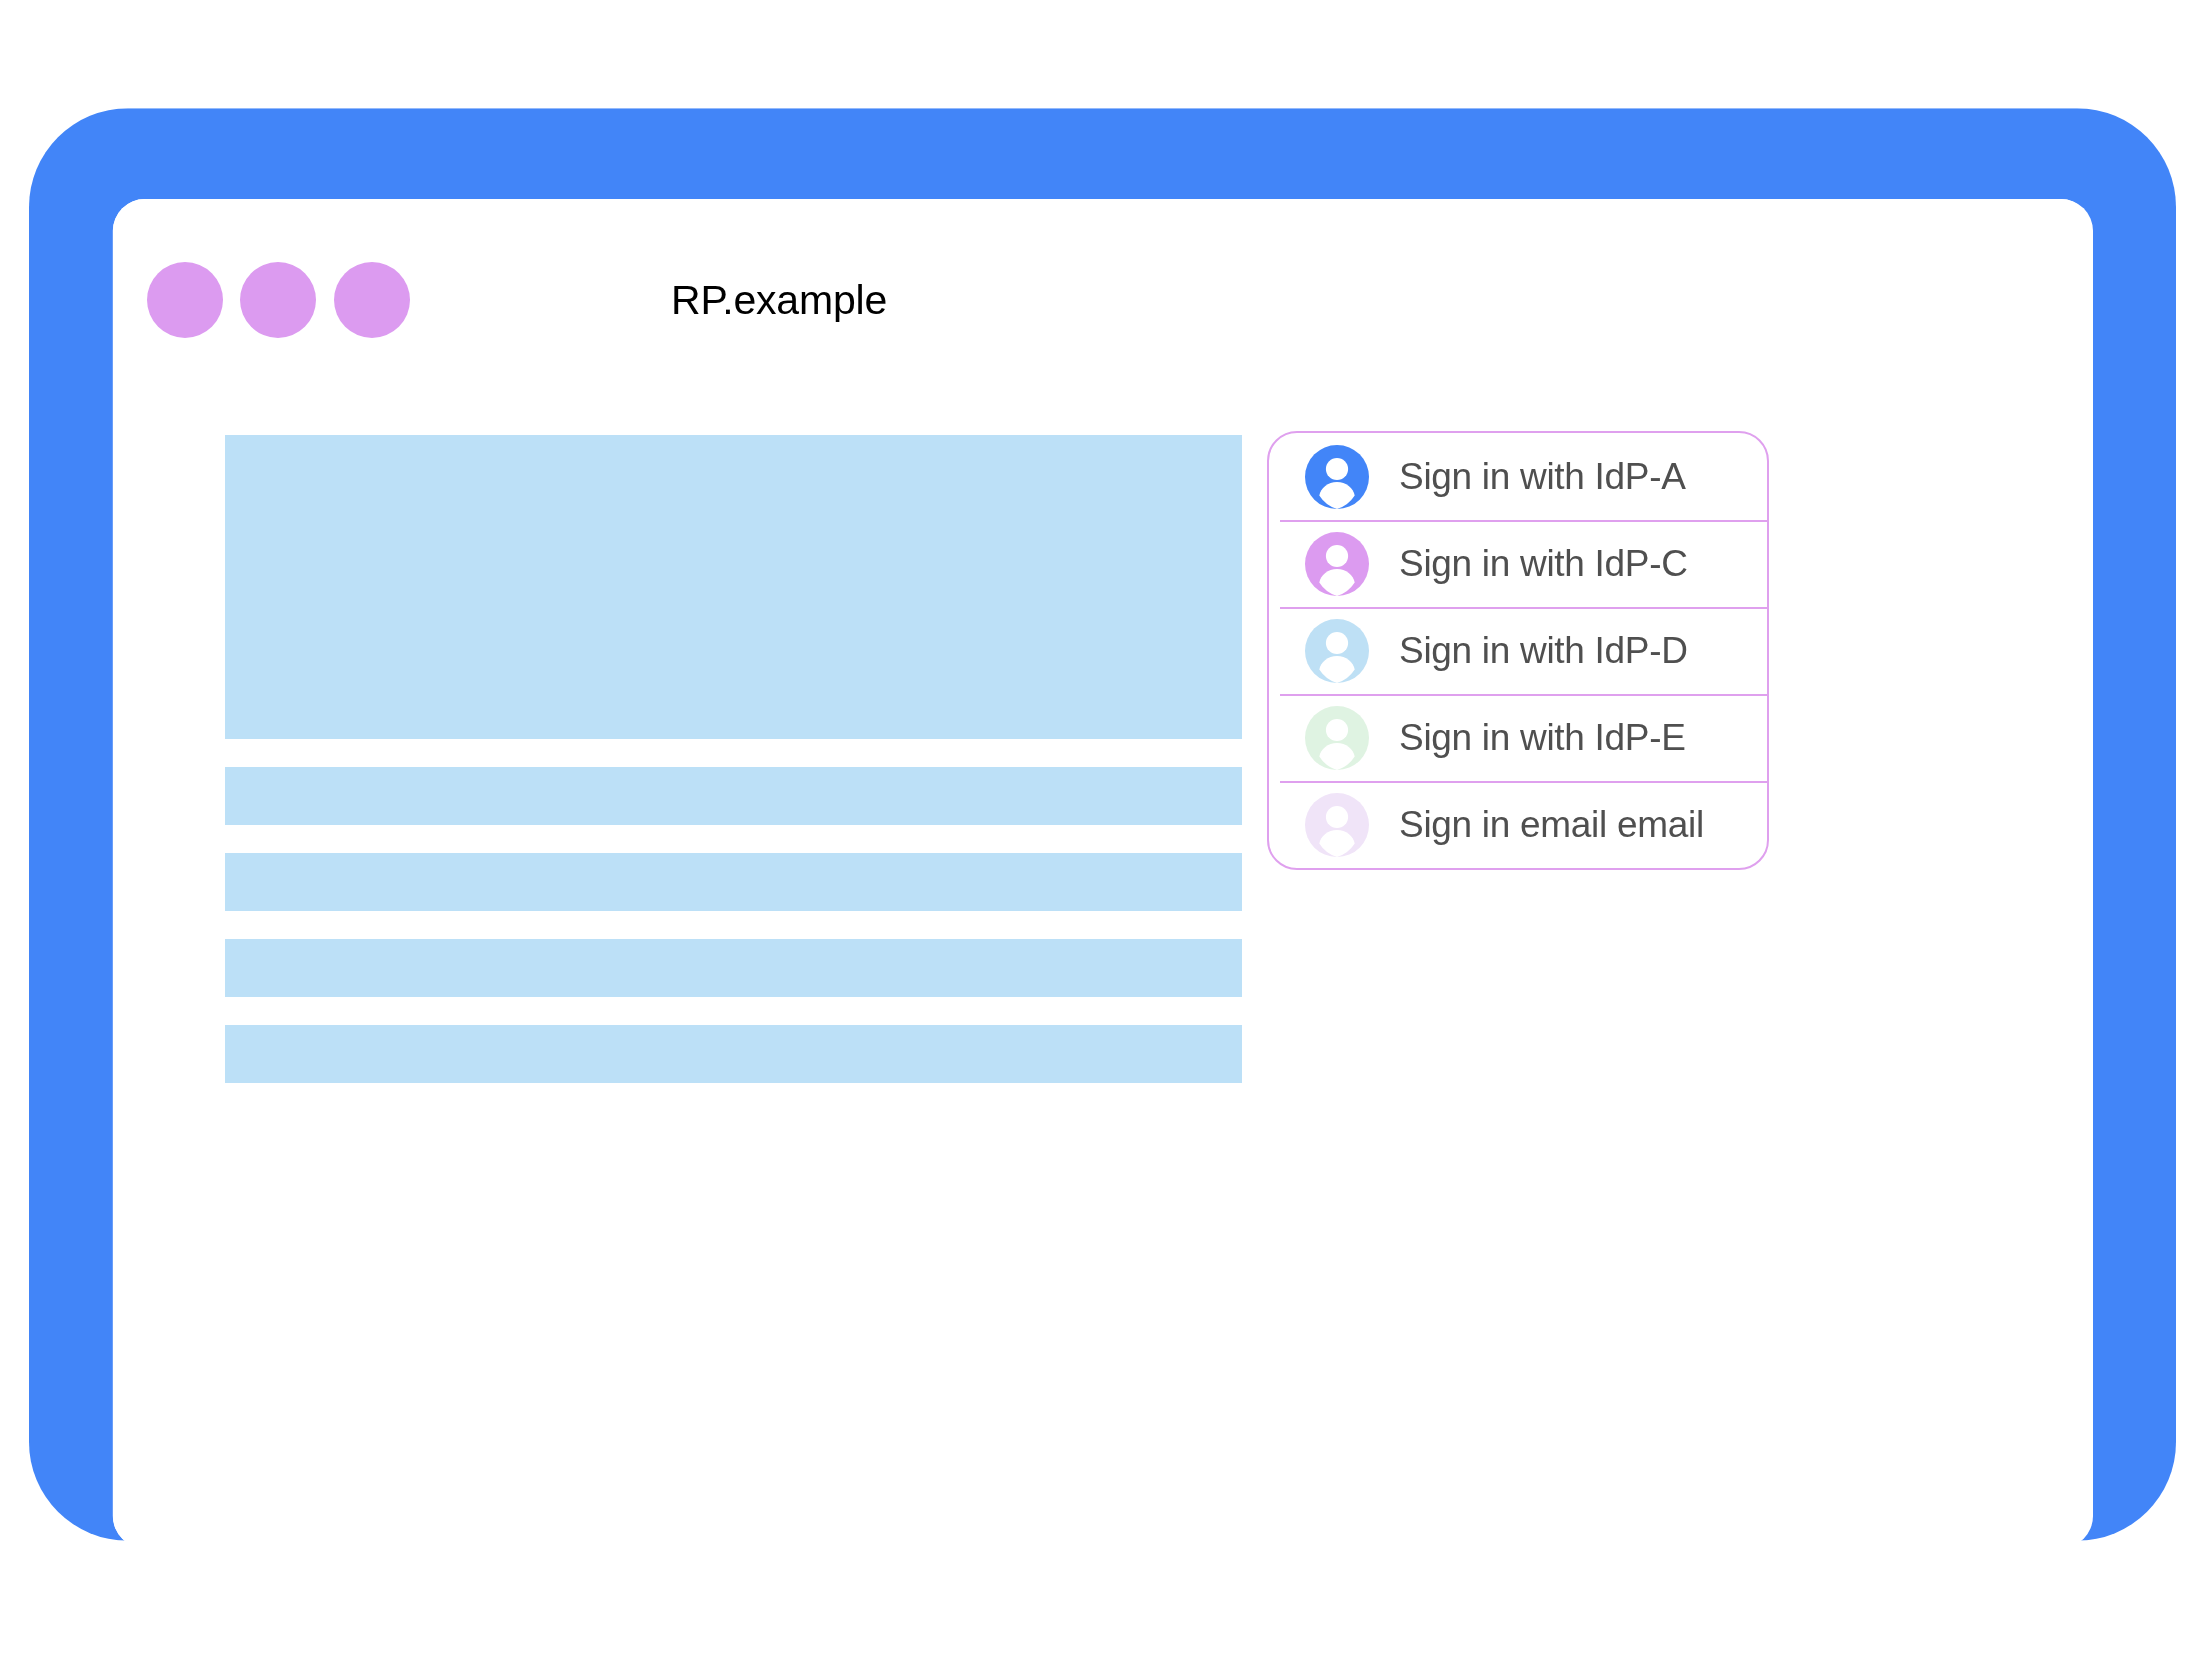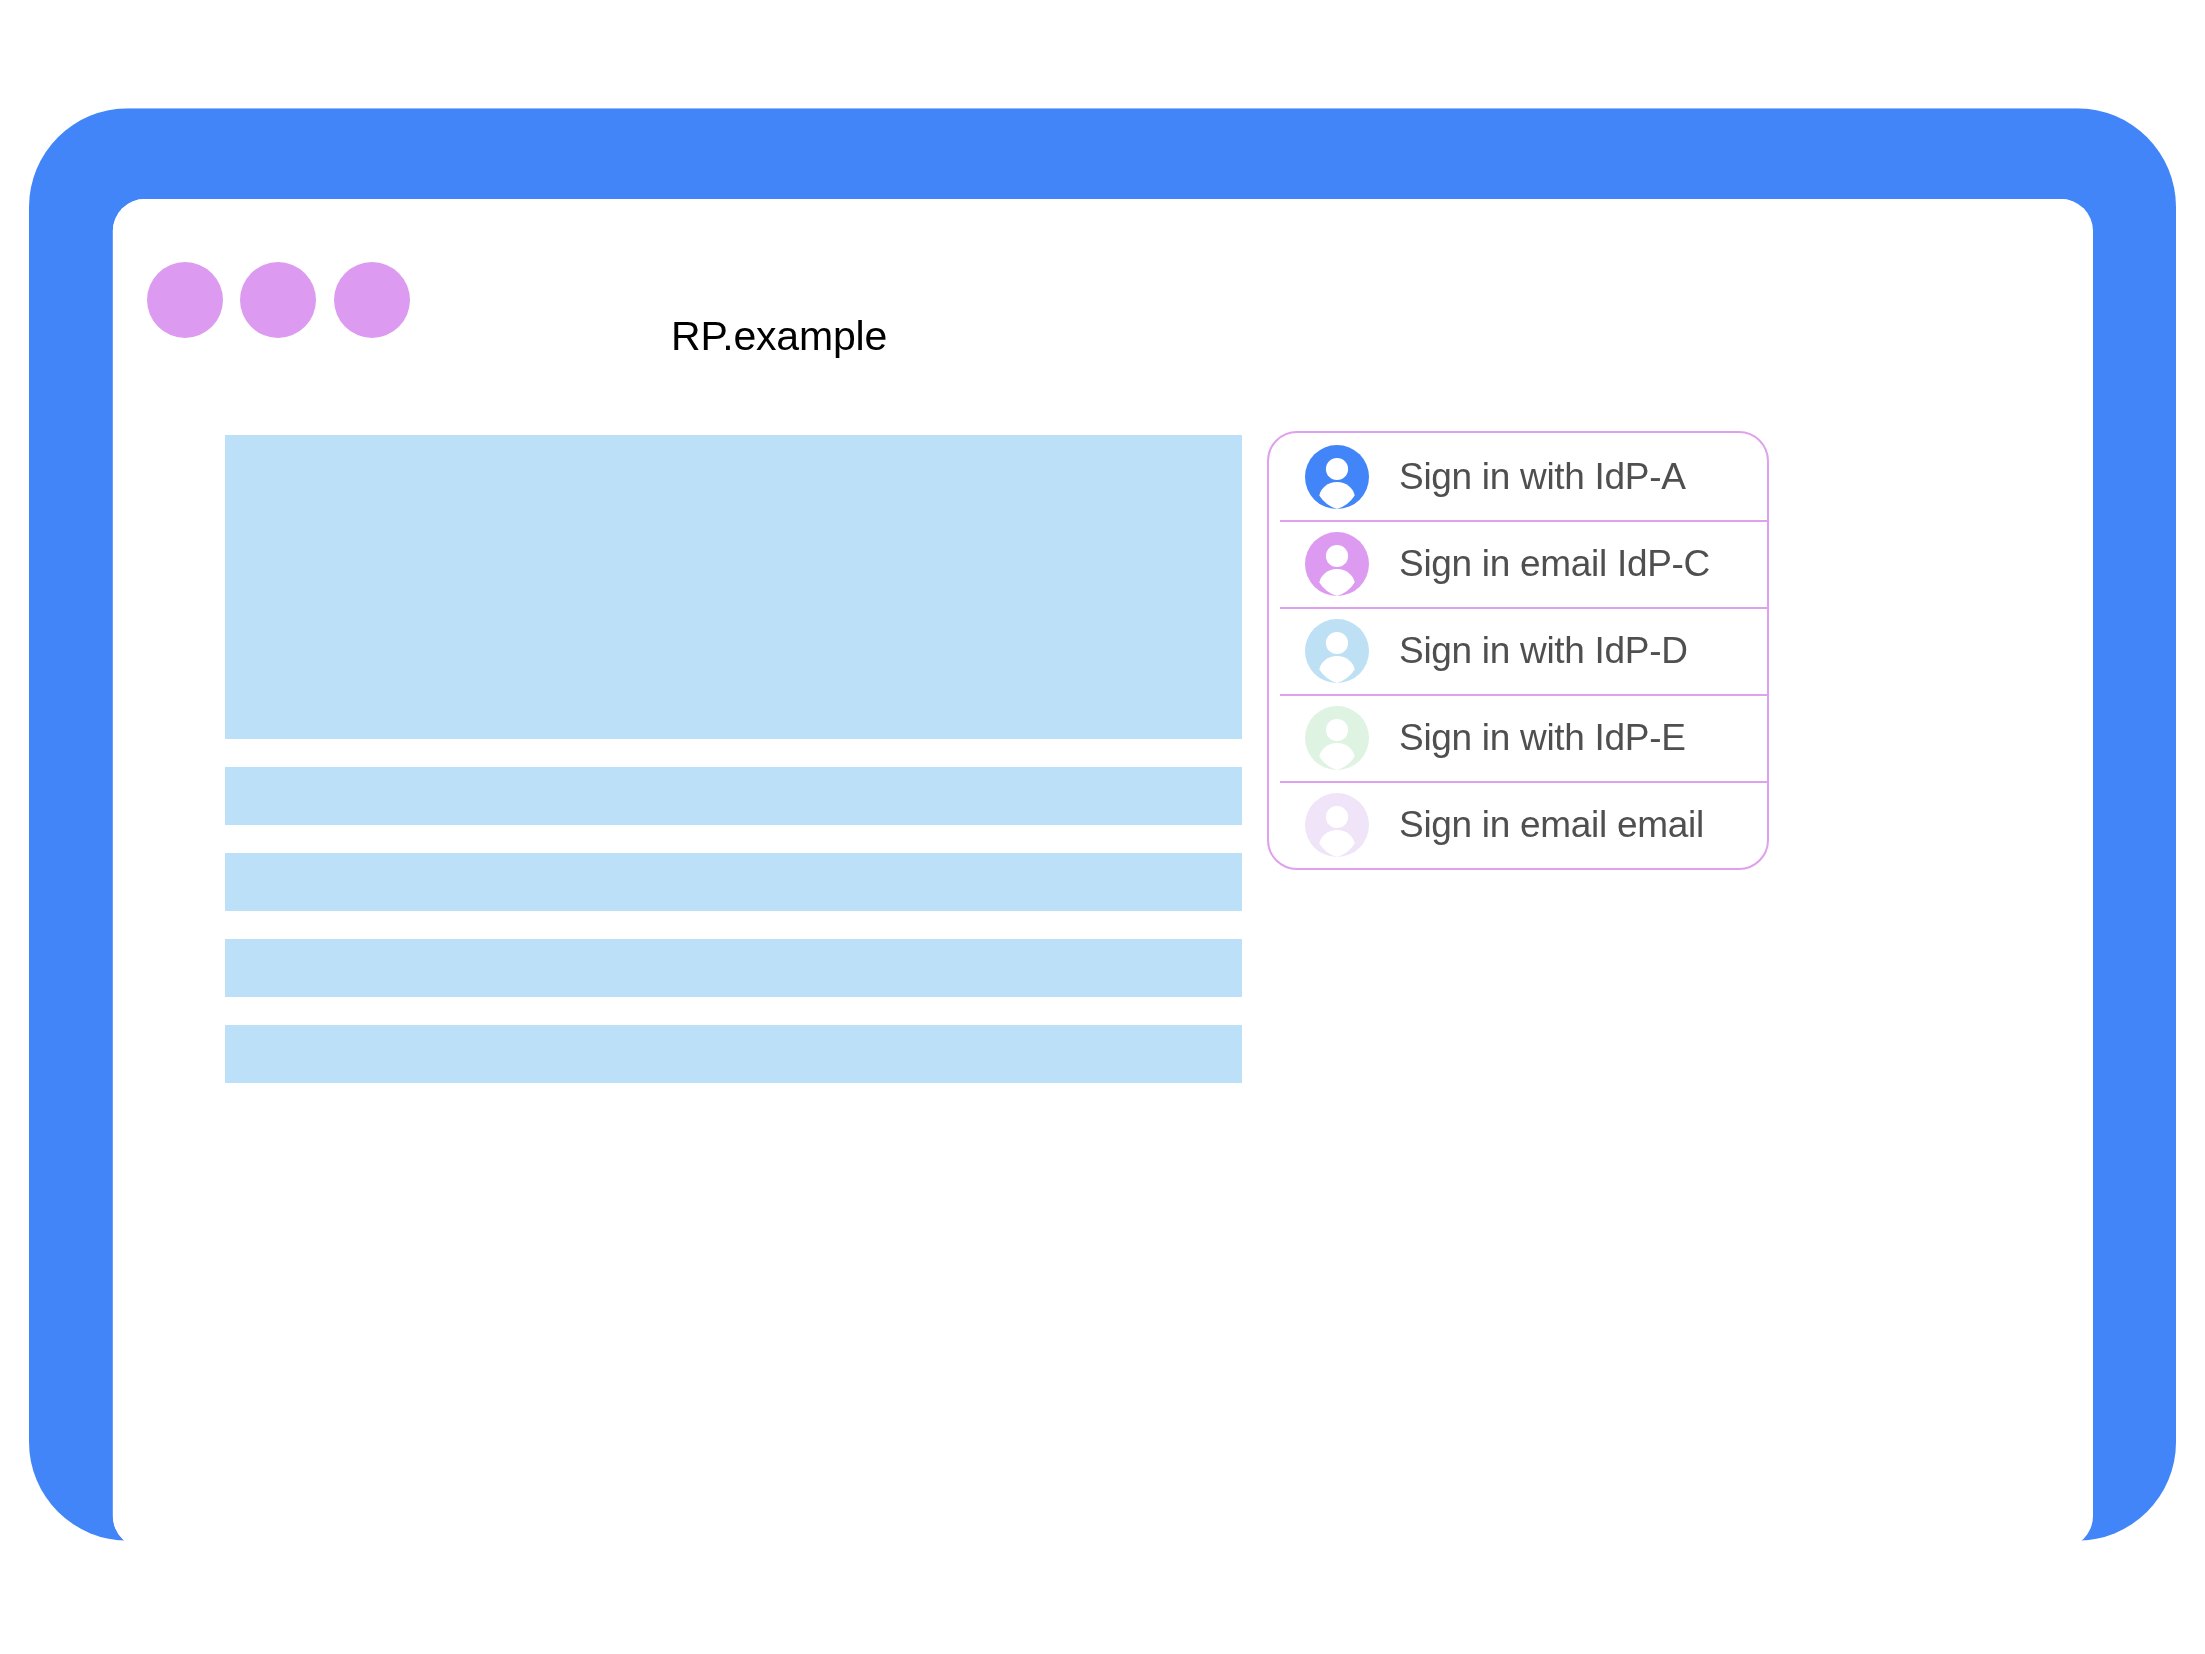--- a/index.html
+++ b/index.html
@@ -67,21 +67,20 @@
 
   #page-title {
     position: absolute;
     left: 558px;
     top: 70px;
     font-size: 41px;
     line-height: 62px;
     color: #000000;
     white-space: nowrap;
     letter-spacing: -0.2px;
-    margin-top: 36px;
   }
 
   
   #content-column {
     position: absolute;
     left: 112px;
     top: 236px;
     width: 1017px;
   }
   .content-block {
@@ -192,21 +191,21 @@
 
 
       <div class="signin-row">
         <span class="avatar">
           <svg viewBox="0 0 72 72" aria-hidden="true">
             <circle cx="36" cy="36" r="36" fill="#DC9BF0"></circle>
             <circle cx="36" cy="27" r="12.5" fill="#ffffff"></circle>
             <path d="M36 41.5c-10.2 0-18.4 6.6-19.9 15.3A36 36 0 0 0 36 72a36 36 0 0 0 19.9-15.2C54.4 48.1 46.2 41.5 36 41.5z" fill="#ffffff"></path>
           </svg>
         </span>
-        <span class="signin-label">Sign in email IdP-C</span>
+        <span class="signin-label">Sign in with IdP-C</span>
       </div>
 
       <div class="signin-row">
         <span class="avatar">
           <svg viewBox="0 0 72 72" aria-hidden="true">
             <circle cx="36" cy="36" r="36" fill="#BEE0F5"></circle>
             <circle cx="36" cy="27" r="12.5" fill="#ffffff"></circle>
             <path d="M36 41.5c-10.2 0-18.4 6.6-19.9 15.3A36 36 0 0 0 36 72a36 36 0 0 0 19.9-15.2C54.4 48.1 46.2 41.5 36 41.5z" fill="#ffffff"></path>
           </svg>
         </span>

